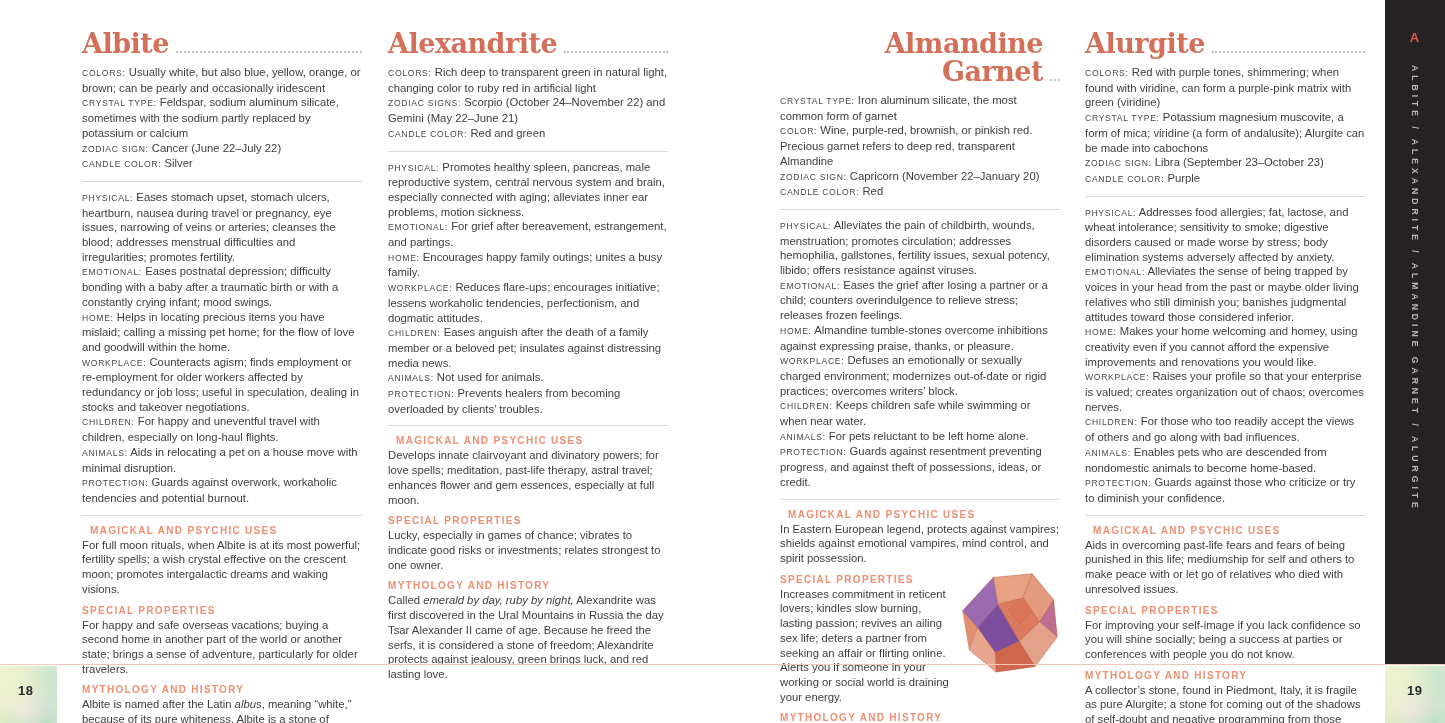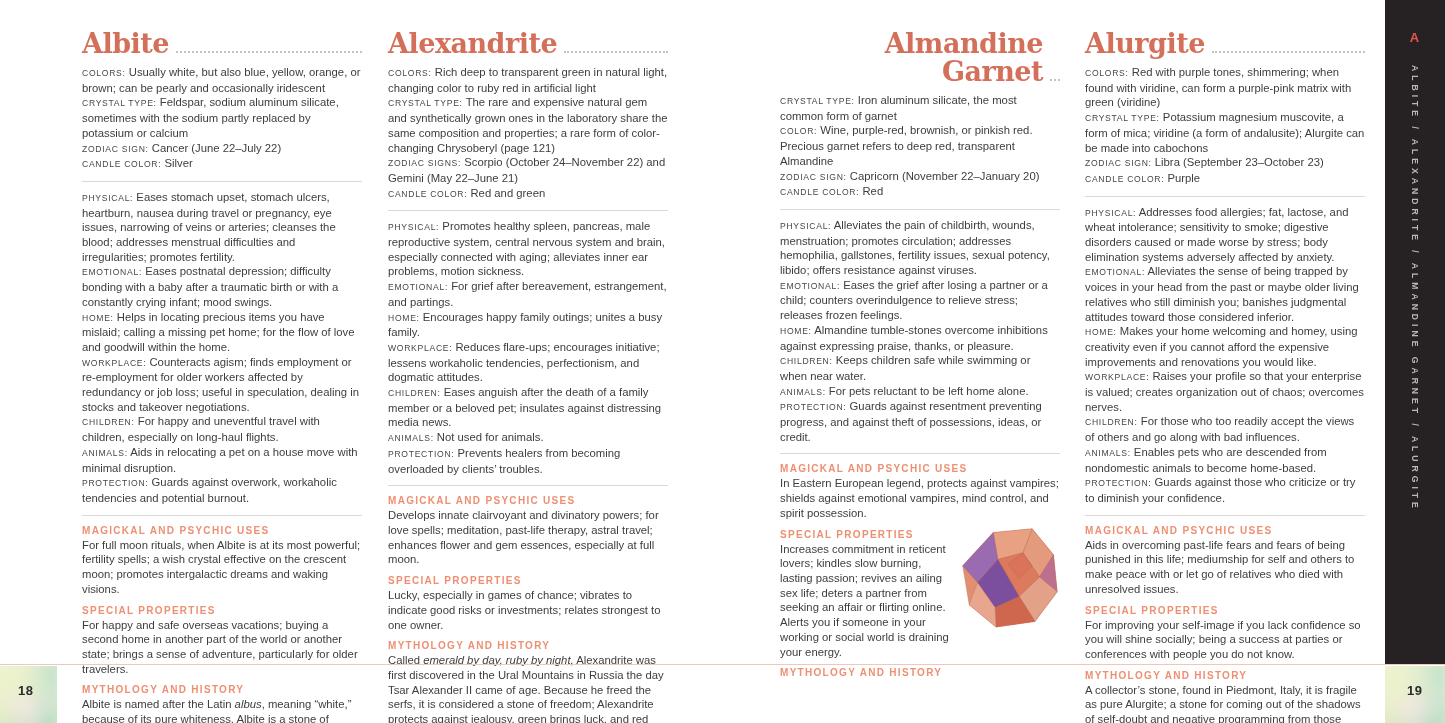--- a/index.html
+++ b/index.html
@@ -64,21 +64,21 @@
     margin:9px 0 8px 0;
   }
   h2.sechead{
     font-size:10px;
     font-weight:bold;
     letter-spacing:1.3px;
     color:var(--accent-heading);
     margin:7px 0 1px 0;
     line-height:13px;
   }
-  .secs h2.sechead:first-child{margin-top:0;}
+  .secs h2.sechead:first-child{margin-top:0;margin-left:8px;}
   .sectext{white-space:pre-line;}
   .garnet-float{
     float:right;
     width:102px;
     height:104px;
     margin:4px 0 4px 8px;
   }
   .garnet-float svg{display:block;width:100%;height:100%;}
   .sidebar{
     position:absolute;
@@ -171,21 +171,20 @@
         <p class="sectext">Albite is named after the Latin <i>albus</i>, meaning “white,” because of its pure whiteness. Albite is a stone of balance, both emotionally and in lifestyle, between work, home, and leisure.</p>
       </div>
     </section>
   <section class="col c1">
       <h1 class="title">
         <span class="title-text">Alexandrite</span>
         <span class="leader"></span>
       </h1>
       <div class="attrs">
         <p class="row"><b class="lbl">COLORS:</b> <span class="txt">Rich deep to transparent green in natural light, changing color to ruby red in artificial light</span></p>
-        <p class="row"><b class="lbl">CRYSTAL TYPE:</b> <span class="txt">The rare and expensive natural gem and synthetically grown ones in the laboratory share the same composition and properties; a rare form of color-changing Chrysoberyl (page 121)</span></p>
         <p class="row"><b class="lbl">ZODIAC SIGNS:</b> <span class="txt">Scorpio (October 24–November 22) and Gemini (May 22–June 21)</span></p>
         <p class="row"><b class="lbl">CANDLE COLOR:</b> <span class="txt">Red and green</span></p>
       </div>
       <div class="rule"></div>
       <div class="uses">
         <p class="row"><b class="lbl">PHYSICAL:</b> <span class="txt">Promotes healthy spleen, pancreas, male reproductive system, central nervous system and brain, especially connected with aging; alleviates inner ear problems, motion sickness.</span></p>
         <p class="row"><b class="lbl">EMOTIONAL:</b> <span class="txt">For grief after bereavement, estrangement, and partings.</span></p>
         <p class="row"><b class="lbl">HOME:</b> <span class="txt">Encourages happy family outings; unites a busy family.</span></p>
         <p class="row"><b class="lbl">WORKPLACE:</b> <span class="txt">Reduces flare-ups; encourages initiative; lessens workaholic tendencies, perfectionism, and dogmatic attitudes.</span></p>
         <p class="row"><b class="lbl">CHILDREN:</b> <span class="txt">Eases anguish after the death of a family member or a beloved pet; insulates against distressing media news.</span></p>
@@ -211,20 +210,21 @@
         <p class="row"><b class="lbl">CRYSTAL TYPE:</b> <span class="txt">Iron aluminum silicate, the most common form of garnet</span></p>
         <p class="row"><b class="lbl">COLOR:</b> <span class="txt">Wine, purple-red, brownish, or pinkish red. Precious garnet refers to deep red, transparent Almandine</span></p>
         <p class="row"><b class="lbl">ZODIAC SIGN:</b> <span class="txt">Capricorn (November 22–January 20)</span></p>
         <p class="row"><b class="lbl">CANDLE COLOR:</b> <span class="txt">Red</span></p>
       </div>
       <div class="rule"></div>
       <div class="uses">
         <p class="row"><b class="lbl">PHYSICAL:</b> <span class="txt">Alleviates the pain of childbirth, wounds, menstruation; promotes circulation; addresses hemophilia, gallstones, fertility issues, sexual potency, libido; offers resistance against viruses.</span></p>
         <p class="row"><b class="lbl">EMOTIONAL:</b> <span class="txt">Eases the grief after losing a partner or a child; counters overindulgence to relieve stress; releases frozen feelings.</span></p>
         <p class="row"><b class="lbl">HOME:</b> <span class="txt">Almandine tumble-stones overcome inhibitions against expressing praise, thanks, or pleasure.</span></p>
+        <p class="row"><b class="lbl">WORKPLACE:</b> <span class="txt">Defuses an emotionally or sexually charged environment; modernizes out-of-date or rigid practices; overcomes writers’ block.</span></p>
         <p class="row"><b class="lbl">CHILDREN:</b> <span class="txt">Keeps children safe while swimming or when near water.</span></p>
         <p class="row"><b class="lbl">ANIMALS:</b> <span class="txt">For pets reluctant to be left home alone.</span></p>
         <p class="row"><b class="lbl">PROTECTION:</b> <span class="txt">Guards against resentment preventing progress, and against theft of possessions, ideas, or credit.</span></p>
       </div>
       <div class="rule"></div>
       <div class="secs">
         <h2 class="sechead">MAGICKAL AND PSYCHIC USES</h2>
         <p class="sectext">In Eastern European legend, protects against vampires; shields against emotional vampires, mind control, and spirit possession.</p>
         <div class="garnet-float">
   <svg viewBox="0 0 110 112" aria-hidden="true">

